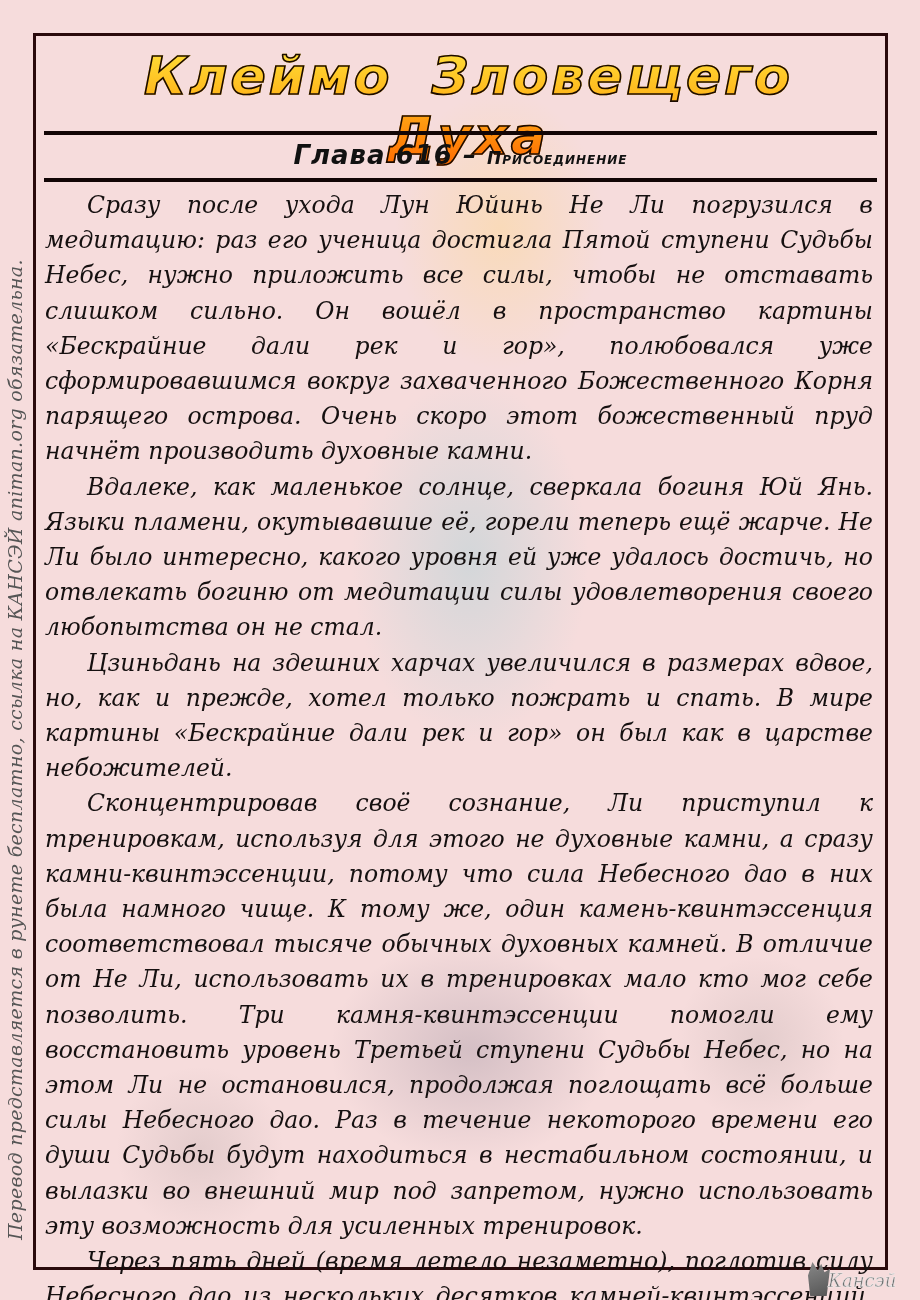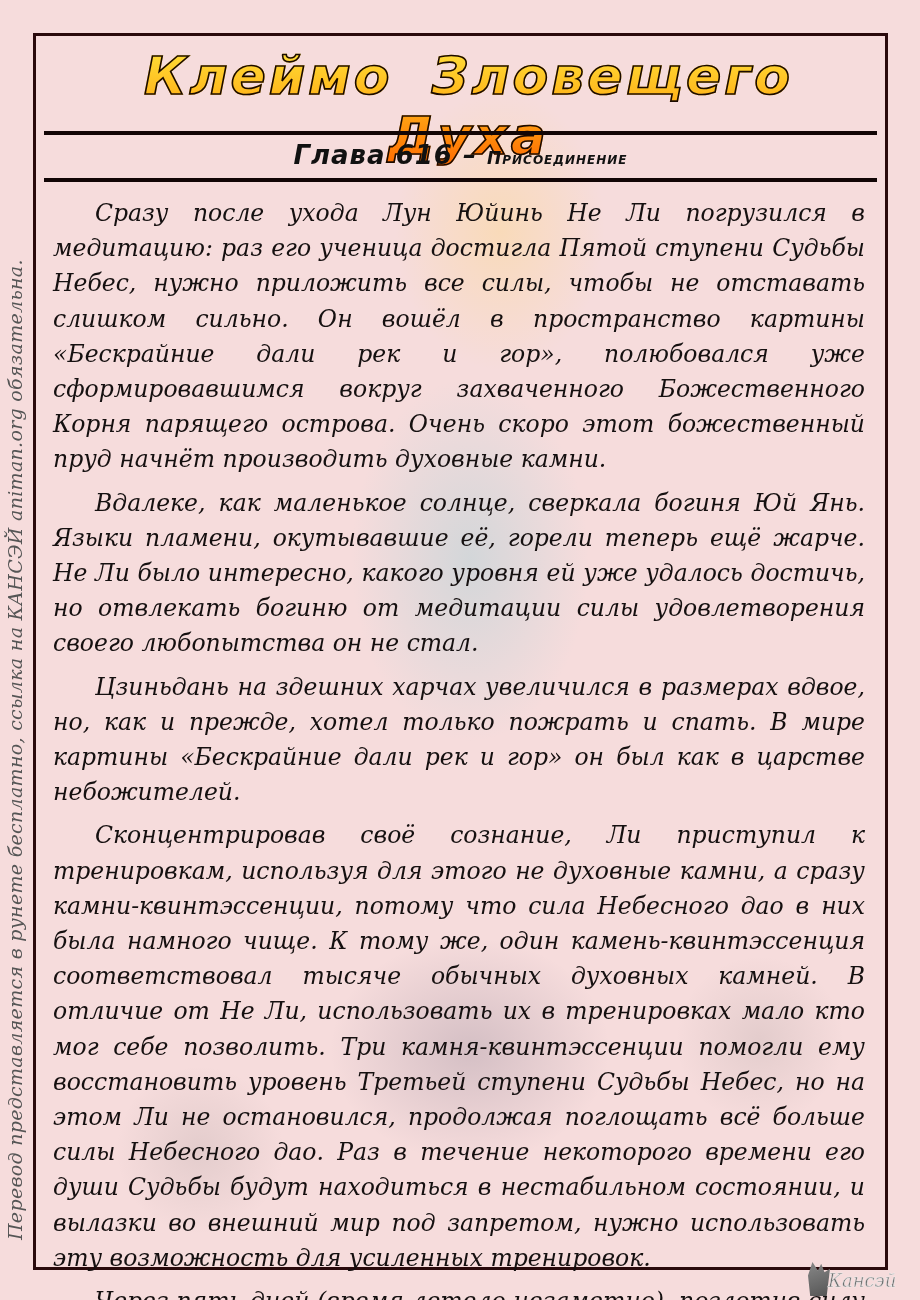--- a/index.html
+++ b/index.html
@@ -41,21 +41,21 @@
     font-family: "DejaVu Sans", sans-serif; font-weight: bold; font-style: italic;
     color: #111; font-size: 26px; letter-spacing: 1px;
   }
   .chapter .sub { font-size: 17px; font-variant: small-caps; }
   .body-text {
     position: absolute; left: 9px; right: 12px; top: 152px;
     font-family: "DejaVu Serif", serif; font-style: italic;
     font-size: 23.5px; line-height: 35.2px; color: #151010;
     text-align: justify;
   }
-  .body-text p { margin: 8px; text-indent: 42px; }
+  .body-text p { margin: 0; text-indent: 42px; }
   .side-note {
     position: absolute; left: 4px; top: 1240px;
     transform-origin: 0 0; transform: rotate(-90deg);
     width: 1060px; white-space: nowrap;
     font-family: "DejaVu Serif", serif; font-style: italic;
     font-size: 19px; color: #555; letter-spacing: 0.3px;
   }
   .logo {
     position: absolute; left: 808px; top: 1262px; width: 100px; height: 34px;
   }

